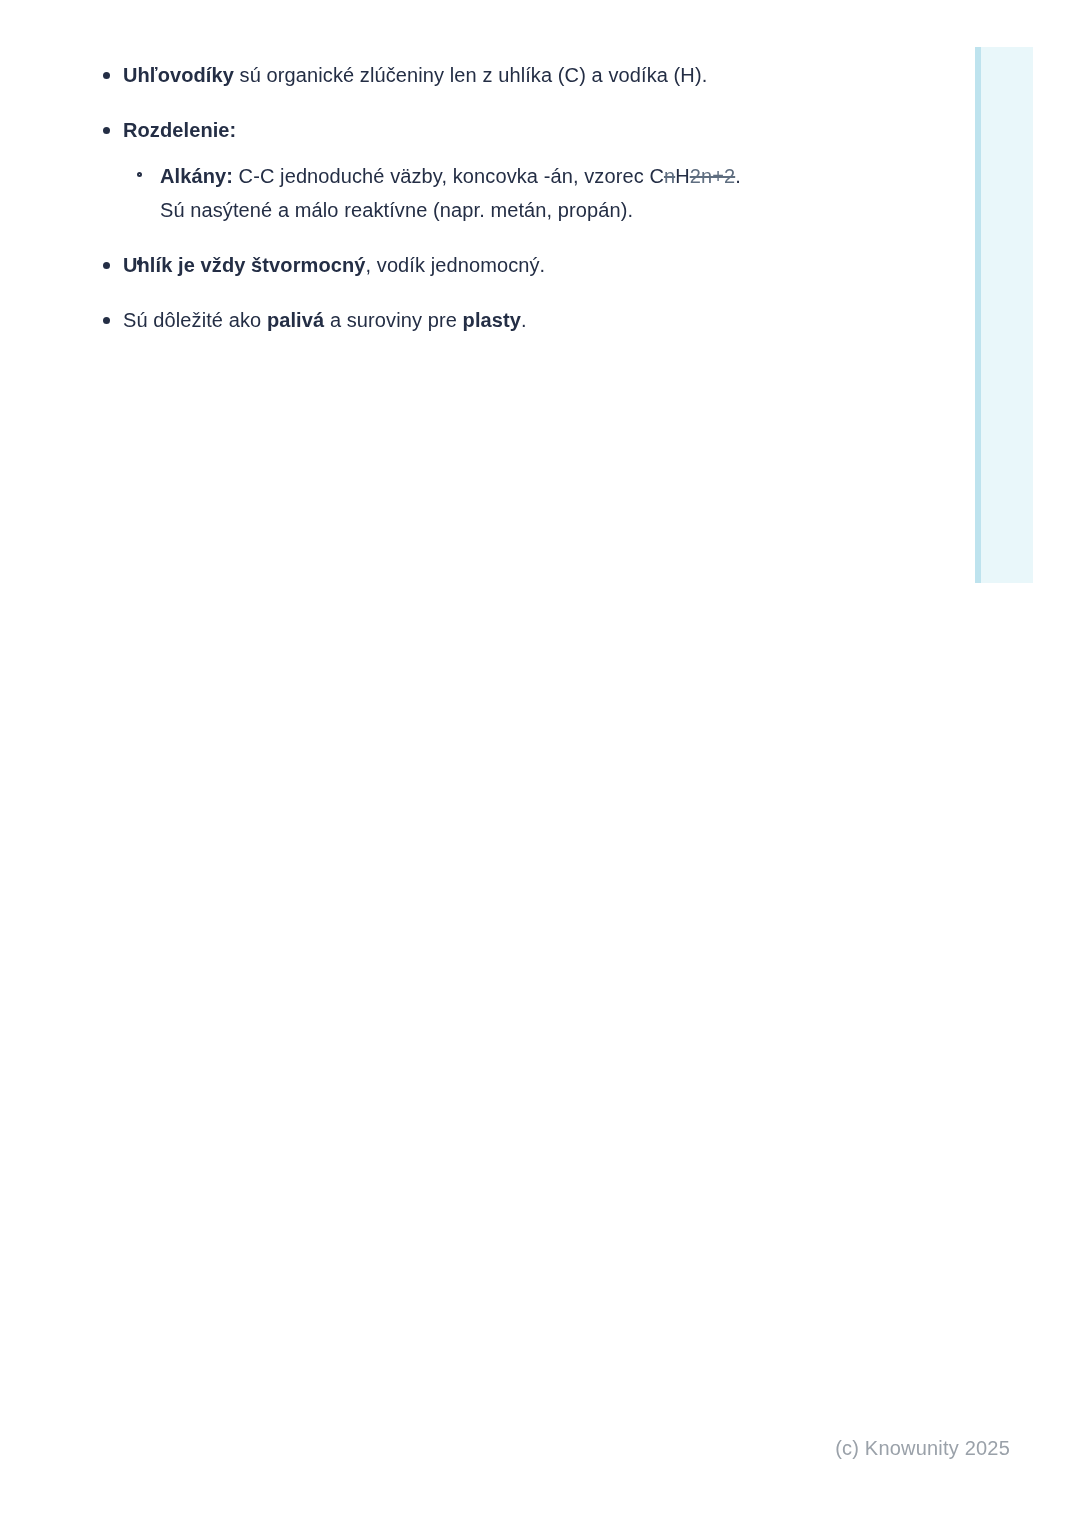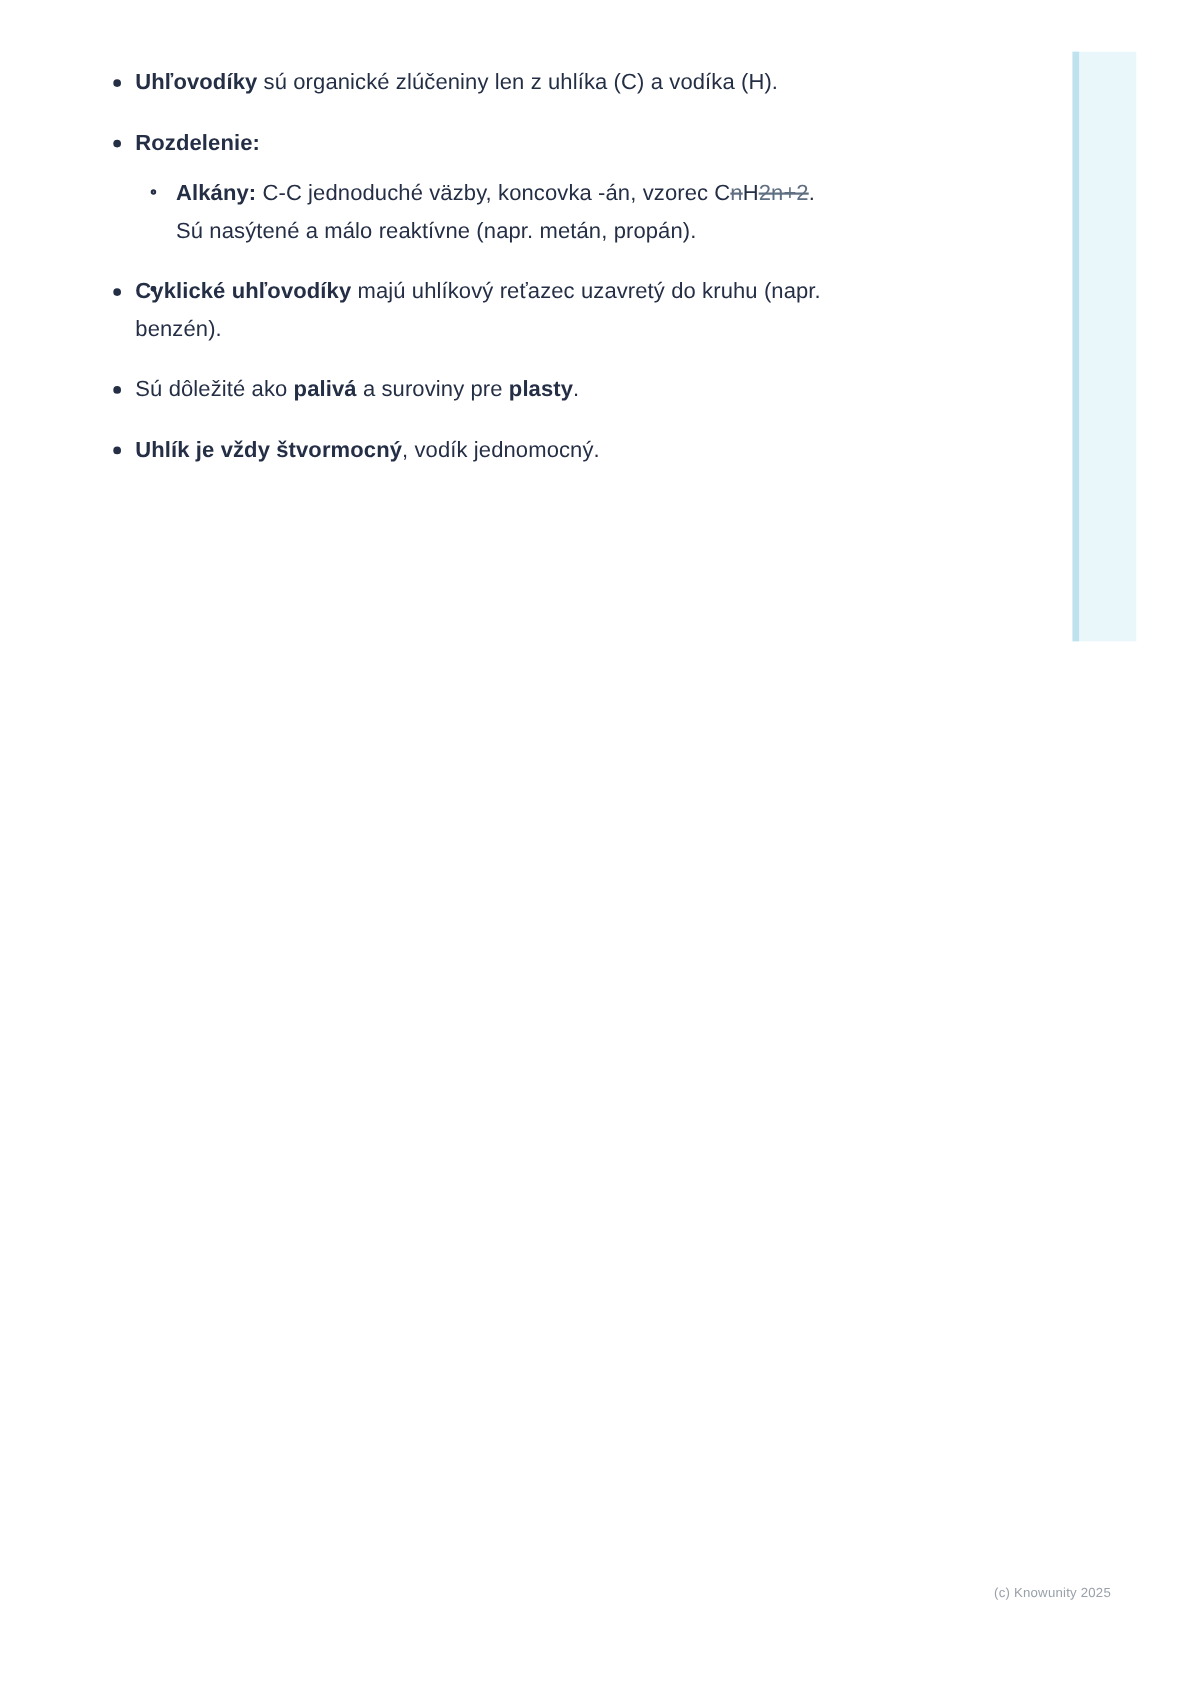--- a/index.html
+++ b/index.html
@@ -67,21 +67,21 @@
   .txt .bold { font-weight: 700; }
   .txt .strike {
     color: var(--muted-color, #5f6e80);
     text-decoration: line-through;
     text-decoration-thickness: 2px;
   }
   .footer {
     position: absolute;
     top: 1437px;
     right: 70px;
-    font-size: 12px;
+    font-size: 20px;
     line-height: 22px;
     color: var(--footer-color, #9aa1a9);
     letter-spacing: 0.2px;
     text-align: right;
   }
 </style>
 </head>
 <body style="--page-bg: #ffffff; --text-color: #242e45; --muted-color: #5f6e80; --footer-color: #9aa1a9; --bar-fill: #e9f7fa; --bar-edge: #bee3ee;">
 
 <div class="page">
@@ -89,21 +89,20 @@
   <div class="accent-bar"></div>
 
   <div class="content">
     <ul class="doc-list">
         <li class="item l1"><span class="bullet disc"></span><span class="txt"><span class="bold">Uhľovodíky</span><span> sú organické zlúčeniny len z uhlíka (C) a vodíka (H).</span></span></li>
         <li class="item l1"><span class="bullet disc"></span><span class="txt"><span class="bold">Rozdelenie:</span></span><ul class="sublist">
             <li class="item l2"><span class="bullet circle"></span><span class="txt"><span class="bold">Alkány:</span><span> C-C jednoduché väzby, koncovka -án, vzorec C</span><span class="strike">n</span><span>H</span><span class="strike">2n+2</span><span>.</span><br><span>Sú nasýtené a málo reaktívne (napr. metán, propán).</span></span></li>
             <li class="item l2"><span class="bullet circle"></span></li>
             <li class="item l2"><span class="bullet circle"></span></li>
           </ul></li>
-        <li class="item l1"><span class="bullet disc"></span><span class="txt"><span class="bold">Cyklické uhľovodíky</span><span> majú uhlíkový reťazec uzavretý do kruhu (napr.</span><br><span>benzén).</span></span></li>
+        <li class="item l1"><span class="bullet disc"></span><span class="txt"><span class="bold">Uhlík je vždy štvormocný</span><span>, vodík jednomocný.</span></span></li>
         <li class="item l1"><span class="bullet disc"></span><span class="txt"><span>Sú dôležité ako </span><span class="bold">palivá</span><span> a suroviny pre </span><span class="bold">plasty</span><span>.</span></span></li>
-        <li class="item l1"><span class="bullet disc"></span><span class="txt"><span class="bold">Uhlík je vždy štvormocný</span><span>, vodík jednomocný.</span></span></li>
       </ul>
   </div>
 
   <div class="footer">(c) Knowunity 2025</div>
 
 </div>
 
 </body></html>

